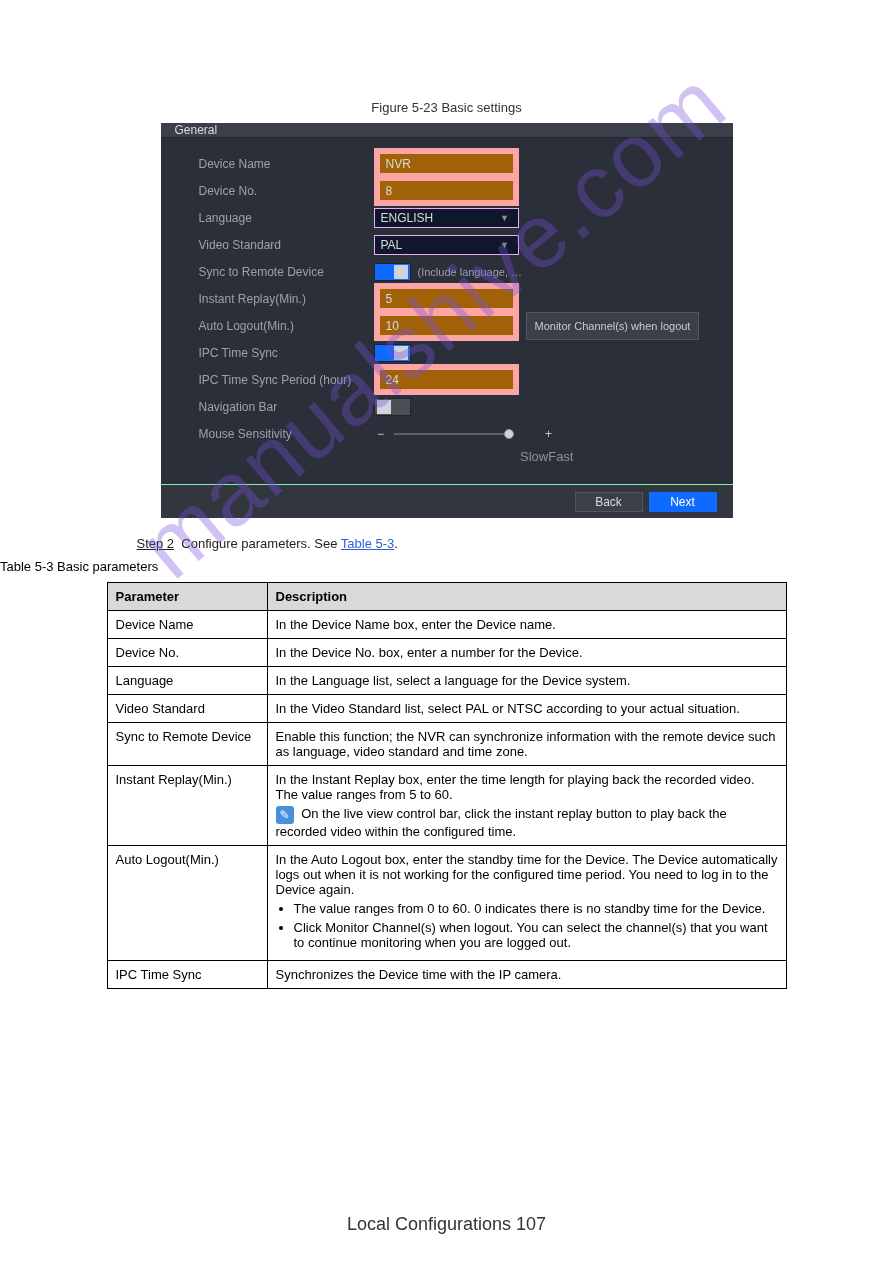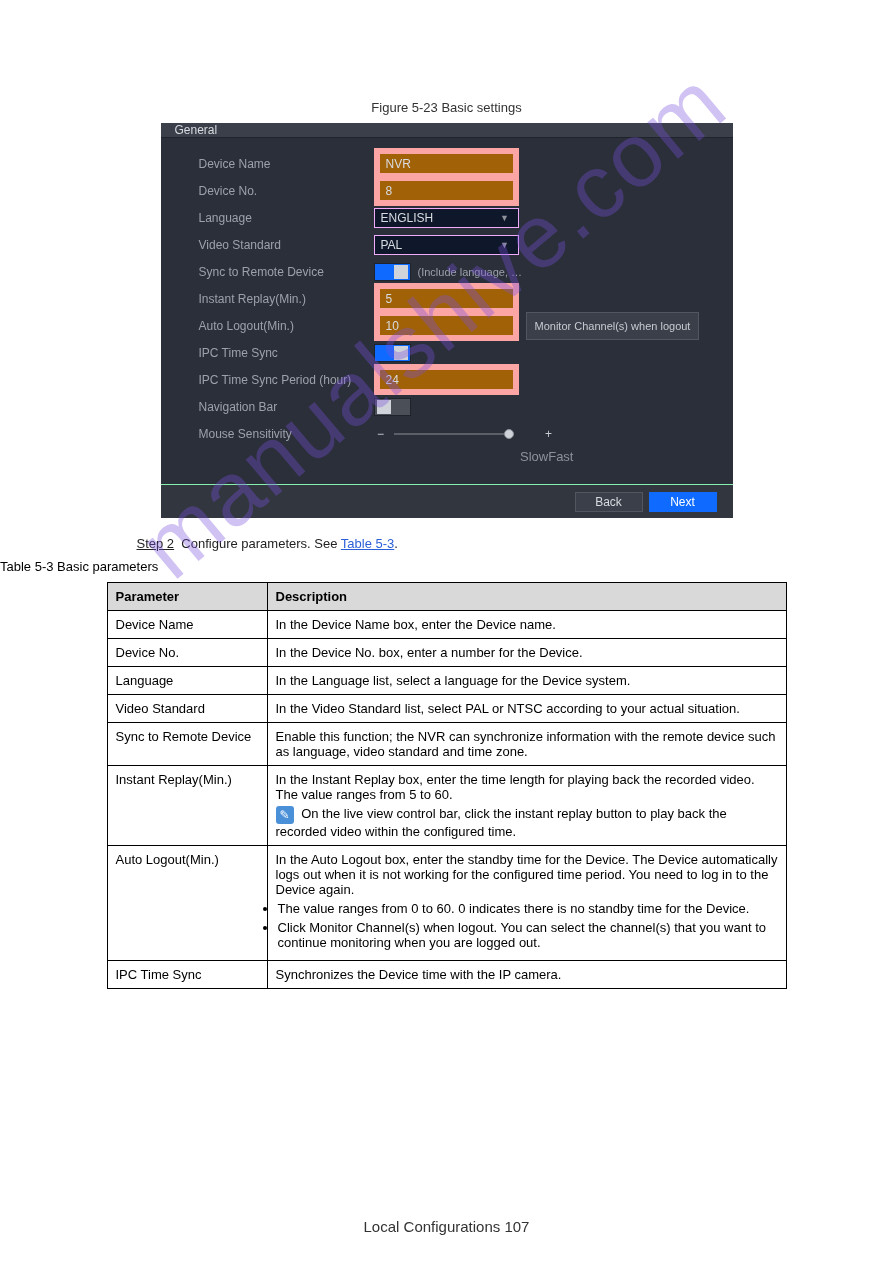--- a/index.html
+++ b/index.html
@@ -221,21 +221,21 @@
     height: 18px;
     background: #4a90d9;
     color: #fff;
     border-radius: 3px;
     text-align: center;
     line-height: 18px;
     font-size: 12px;
     margin-right: 4px;
     vertical-align: middle;
   }
-  .cell-ul { margin: 4px 0 0 2px; padding: 0; }
+  .cell-ul { margin: 4px 0 0 18px; padding: 0; }
   .cell-ul li { margin-bottom: 4px; }
   .note-block { margin-top: 4px; }
 
   
   .watermark {
     position: absolute;
     top: 520px;
     left: 120px;
     font-size: 90px;
     color: rgba(120, 80, 220, 0.35);
@@ -246,21 +246,21 @@
     z-index: 5;
     font-weight: 400;
     white-space: nowrap;
   }
 
   .pagefoot {
     position: absolute;
     bottom: 28px;
     width: 100%;
     text-align: center;
-    font-size: 15px;
+    font-size: 18px;
     color: #333;
   }
 </style>
 </head>
 <body>
 
 <div class="page">
   <div class="watermark">manualshive.com</div>
 
   <div class="figure-caption">Figure 5-23 Basic settings</div>

